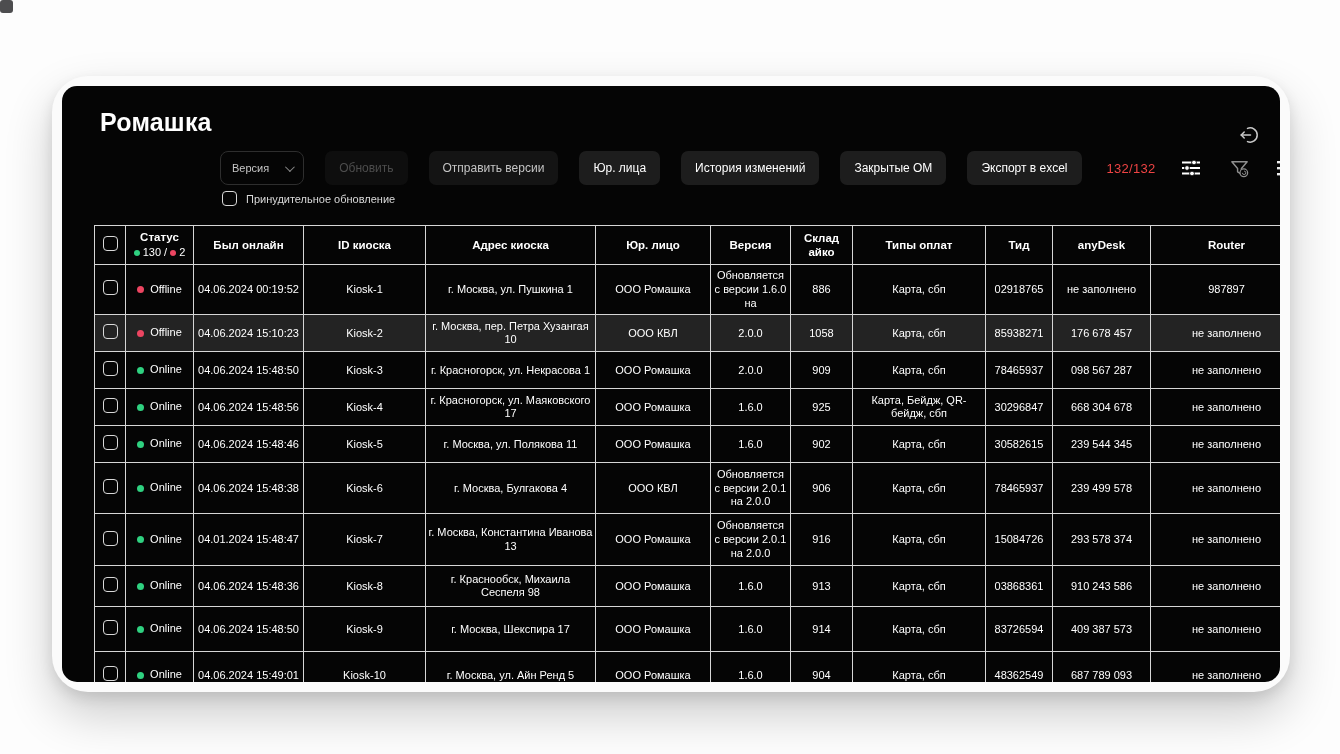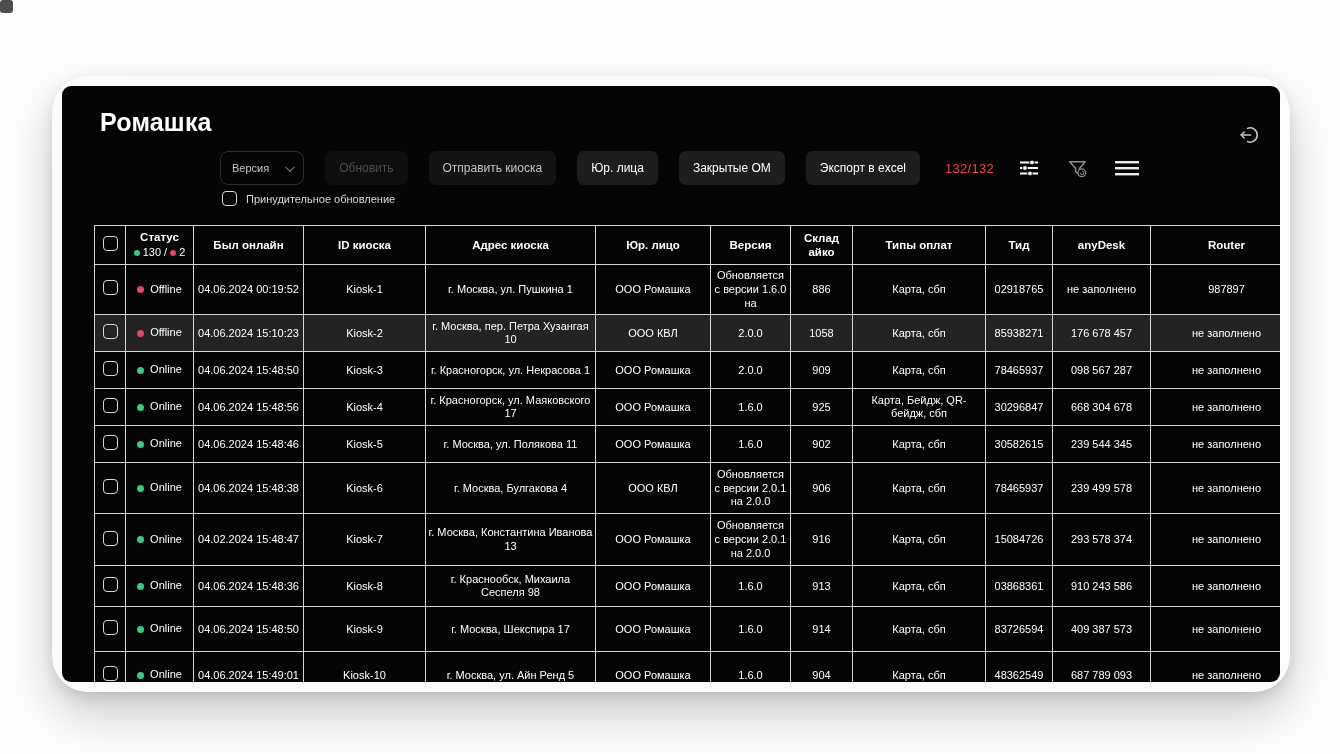--- a/index.html
+++ b/index.html
@@ -12,21 +12,21 @@
     position:absolute; left:0; top:0; width:13px; height:13px;
     background:#2e2e30; border-radius:3px; opacity:.85;
   }
   .device-frame{
     position:absolute; left:52px; top:76px; width:1238px; height:616px;
     background:#fbfbfb; border-radius:36px; padding:10px;
     box-shadow:0 22px 48px rgba(0,0,0,.20), 0 6px 14px rgba(0,0,0,.10);
   }
   .panel{
     position:relative; width:1218px; height:596px; background:#050505;
-    border-radius:9px; overflow:hidden; color:#fff;
+    border-radius:15px; overflow:hidden; color:#fff;
   }
   .page-title{
     position:absolute; left:38px; top:22px; font-size:25px; font-weight:700;
     letter-spacing:.2px; color:#fff;
   }
   .logout-btn{
     position:absolute; right:18px; top:36px; background:transparent; border:none;
     cursor:pointer; padding:2px;
   }
   
@@ -99,22 +99,23 @@
         <polyline points="6.2,8 3.2,11 6.2,14" fill="none" stroke="#c9c9c9" stroke-width="1.5" stroke-linecap="round" stroke-linejoin="round"></polyline>
       </svg>
     </button>
 
     <div class="toolbar">
       <div class="select">
         <span>Версия</span>
         <span class="chev"></span>
       </div>
       <button class="btn disabled">Обновить</button>
-      <button class="btn dim">Отправить киоска</button>
+      <button class="btn dim">Отправить версии</button>
       <button class="btn">Юр. лица</button>
+      <button class="btn">История изменений</button>
       <button class="btn">Закрытые ОМ</button>
       <button class="btn">Экспорт в excel</button>
       <span class="counter">132/132</span>
 
       <button class="icon-btn">
         <svg width="24" height="24" viewBox="0 0 24 24">
           <line x1="3" y1="6.5" x2="21" y2="6.5" stroke="#fff" stroke-width="1.8"></line>
           <circle cx="15" cy="6.5" r="2.4" fill="#fff" stroke="#050505" stroke-width="1"></circle>
           <line x1="3" y1="12" x2="21" y2="12" stroke="#fff" stroke-width="1.8"></line>
           <circle cx="8" cy="12" r="2.4" fill="#fff" stroke="#050505" stroke-width="1"></circle>
@@ -293,21 +294,21 @@
         <td>239 499 578</td>
         <td>не заполнено</td>
         <td class="cell-extra">не заполнено</td>
       </tr>
 
       <tr style="height: 52px;">
         <td><span class="checkbox"></span></td>
         <td class="status-cell">
           <span class="dot online"></span><span class="status-label">Online</span>
         </td>
-        <td>04.02.2024 15:48:47</td>
+        <td>04.01.2024 15:48:47</td>
         <td>Kiosk-7</td>
         <td class="addr-cell">г. Москва, Константина Иванова 13</td>
         <td>ООО Ромашка</td>
         <td>Обновляется с версии 2.0.1 на 2.0.0</td>
         <td>916</td>
         <td>Карта, сбп</td>
         <td>15084726</td>
         <td>293 578 374</td>
         <td>не заполнено</td>
         <td class="cell-extra">не заполнено</td>

